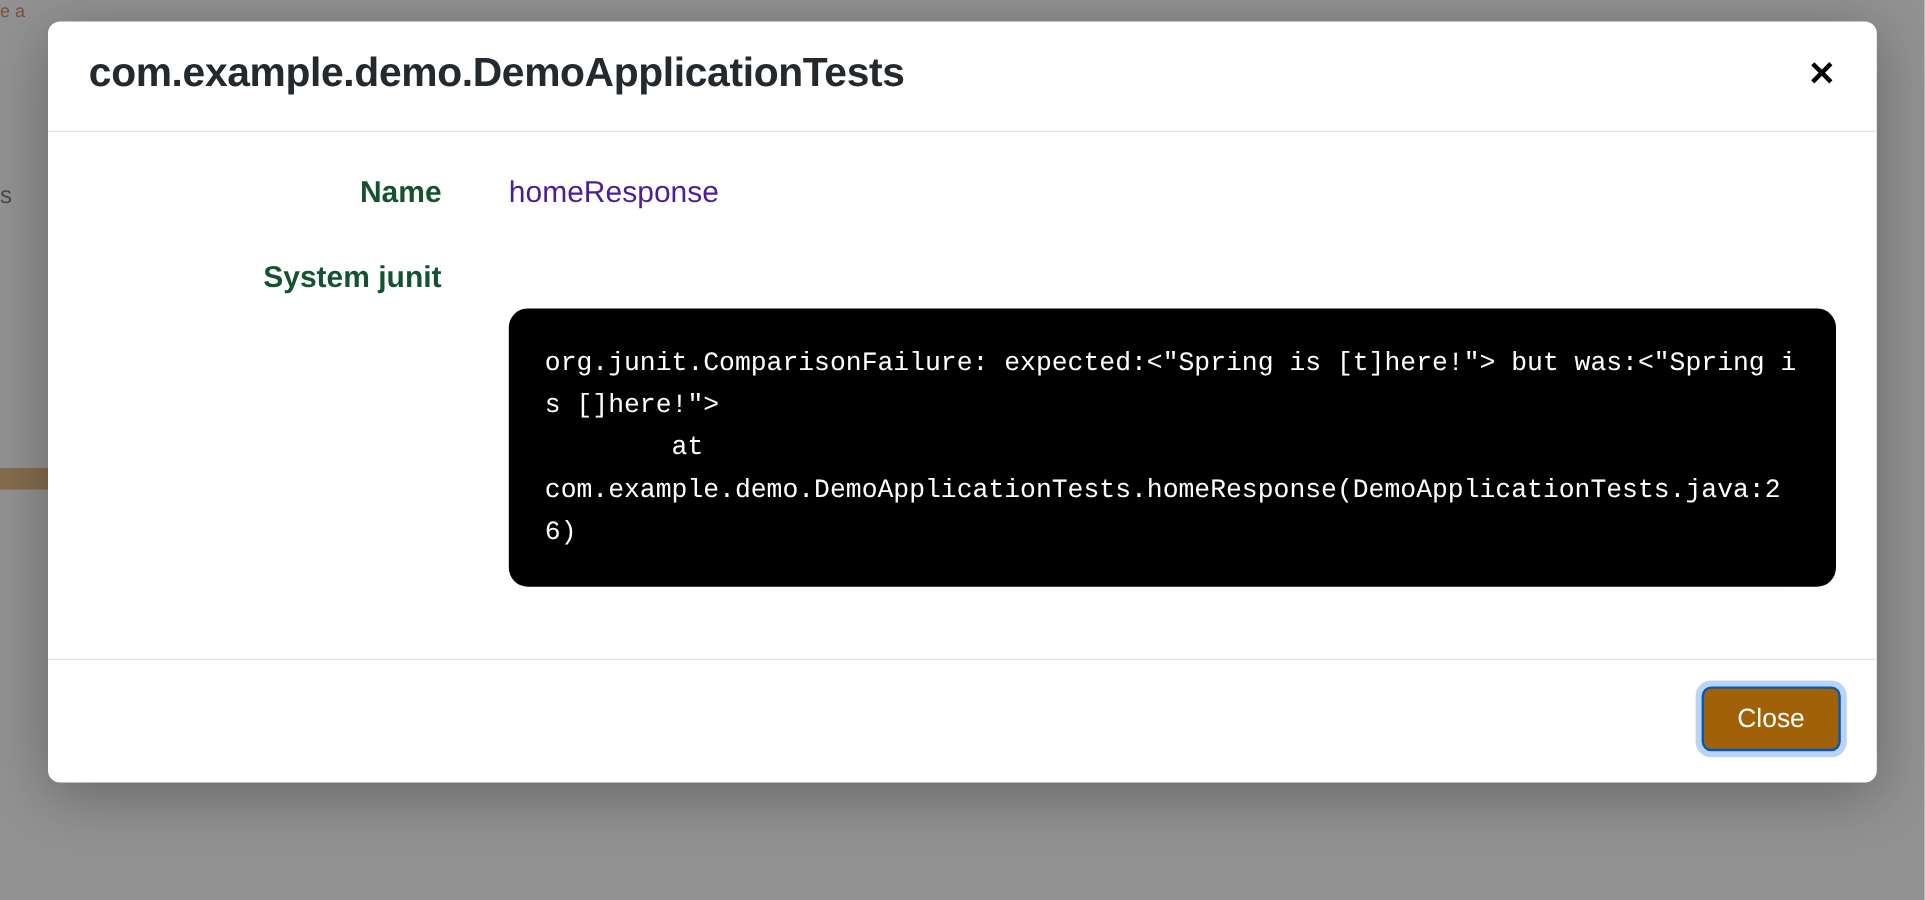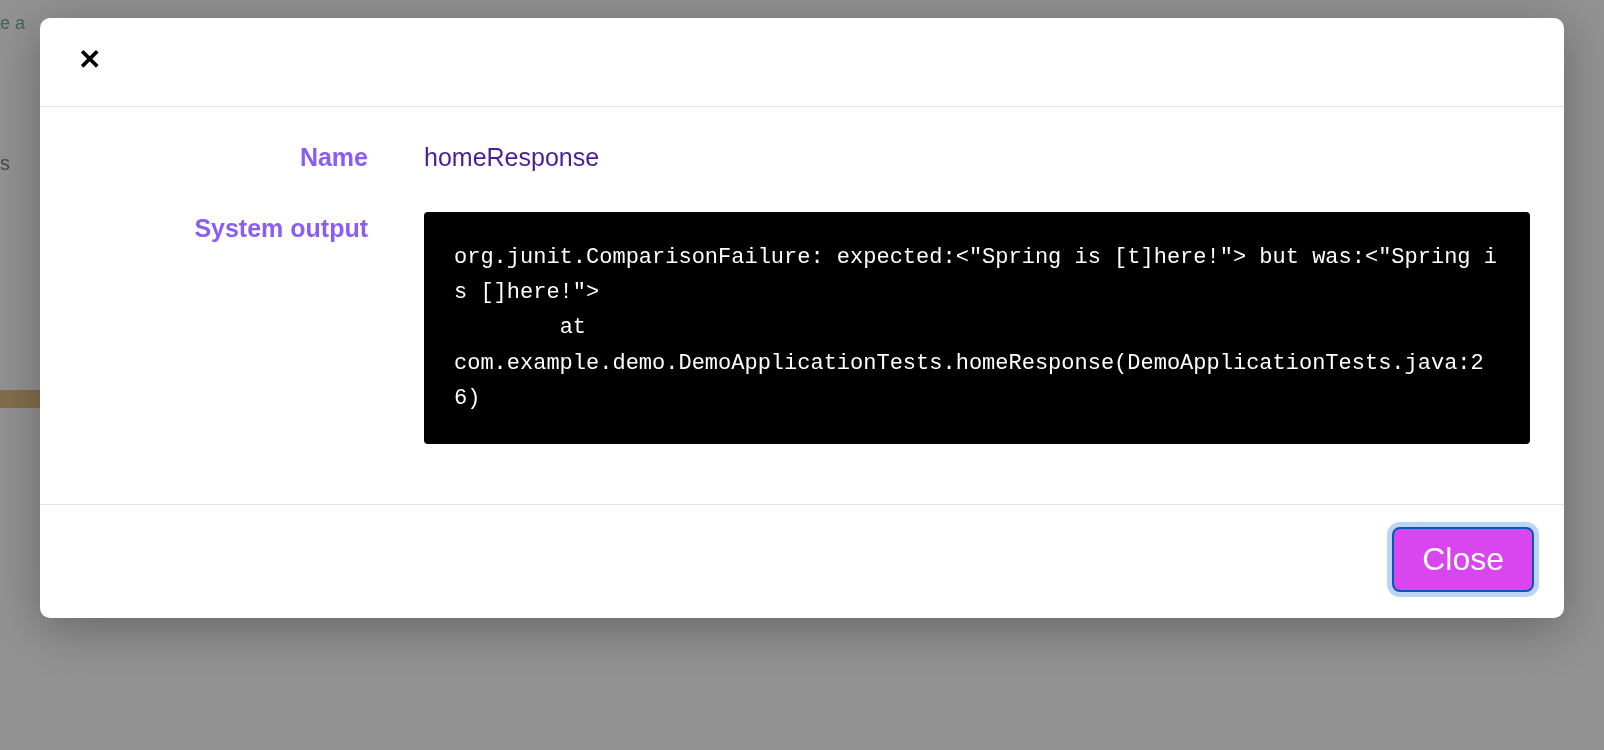--- a/index.html
+++ b/index.html
@@ -13,24 +13,23 @@
     }
     .backdrop {
       position: absolute;
       inset: 0;
       background: rgba(90, 90, 90, 0.65);
     }
     .bg-link {
       position: absolute;
       top: 1px;
       left: 0;
-      color: #0f766e;
-      font-size: 18px;
+      color: #c2410c;
+      font-size: 15px;
       font-weight: 400;
-      margin-top: 12px;
     }
     .bg-text {
       position: absolute;
       top: 152px;
       left: 0;
       color: #24292e;
       font-size: 20px;
     }
     .bg-orange {
       position: absolute;
@@ -78,83 +77,85 @@
     .row {
       display: flex;
       margin-bottom: 20px;
       align-items: flex-start;
     }
     .label {
       width: 350px;
       text-align: right;
       font-size: 25px;
       font-weight: 700;
-      color: #8b5cf6;
+      color: #14532d;
       padding-right: 56px;
       padding-top: 2px;
     }
     .value {
       flex: 1;
       font-size: 25px;
       color: #4c1d95;
       padding-top: 2px;
     }
     .console {
       flex: 1;
       background: #000;
       color: #fff;
       font-family: "SFMono-Regular", Consolas, "Liberation Mono", Menlo, monospace;
       font-size: 22px;
       line-height: 1.6;
       padding: 28px 30px;
-      border-radius: 4px;
+      border-radius: 16px;
       white-space: pre-wrap;
       word-break: break-all;
       min-height: 200px;
+      margin-top: 42px;
     }
     .modal-footer {
       border-top: 1px solid #e1e4e8;
       padding: 22px 30px 26px 30px;
       display: flex;
       justify-content: flex-end;
     }
     .close-btn {
-      background: #d946ef;
+      background: #a16207;
       color: #fff;
       border: 2px solid #0358b8;
       border-radius: 8px;
-      font-size: 32px;
+      font-size: 22px;
       font-weight: 500;
       padding: 12px 28px;
       cursor: pointer;
       box-shadow: 0 0 0 5px rgba(3,102,214,0.28);
     }
   </style>
 </head>
 <body>
 
 <div class="bg-link">e a</div>
 <div class="bg-text">s</div>
 <div class="bg-orange"></div>
 
 <div class="backdrop"></div>
 
 <div class="modal">
   <div class="modal-header">
+    <div class="modal-title">com.example.demo.DemoApplicationTests</div>
     <div class="close-x">✕</div>
   </div>
   <div class="modal-body">
     <div class="row">
       <div class="label">Name</div>
       <div class="value">homeResponse</div>
     </div>
     <div class="row">
     </div>
     <div class="row">
-      <div class="label">System output</div>
+      <div class="label">System junit</div>
       <div class="console">org.junit.ComparisonFailure: expected:&lt;"Spring is [t]here!"&gt; but was:&lt;"Spring is []here!"&gt;
         at
 com.example.demo.DemoApplicationTests.homeResponse(DemoApplicationTests.java:26)</div>
     </div>
   </div>
   <div class="modal-footer">
     <button class="close-btn">Close</button>
   </div>
 </div>
 

